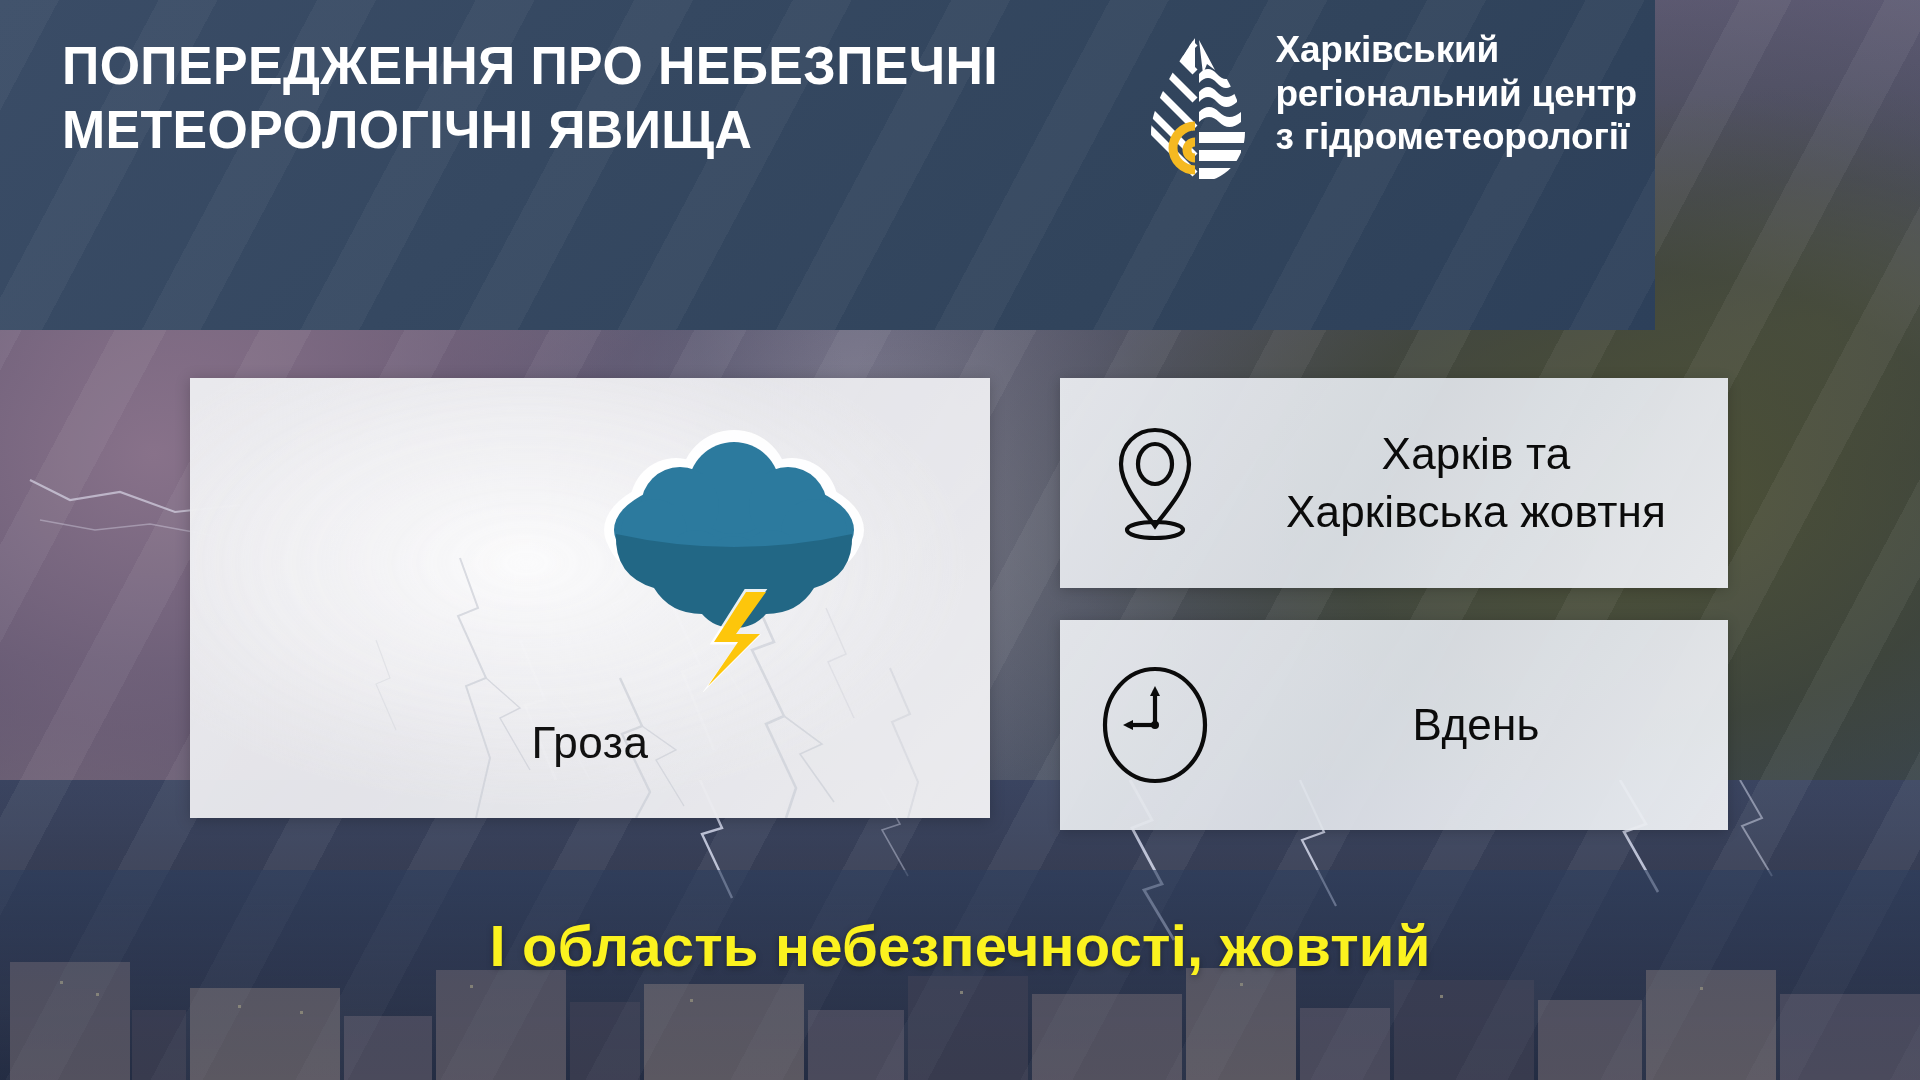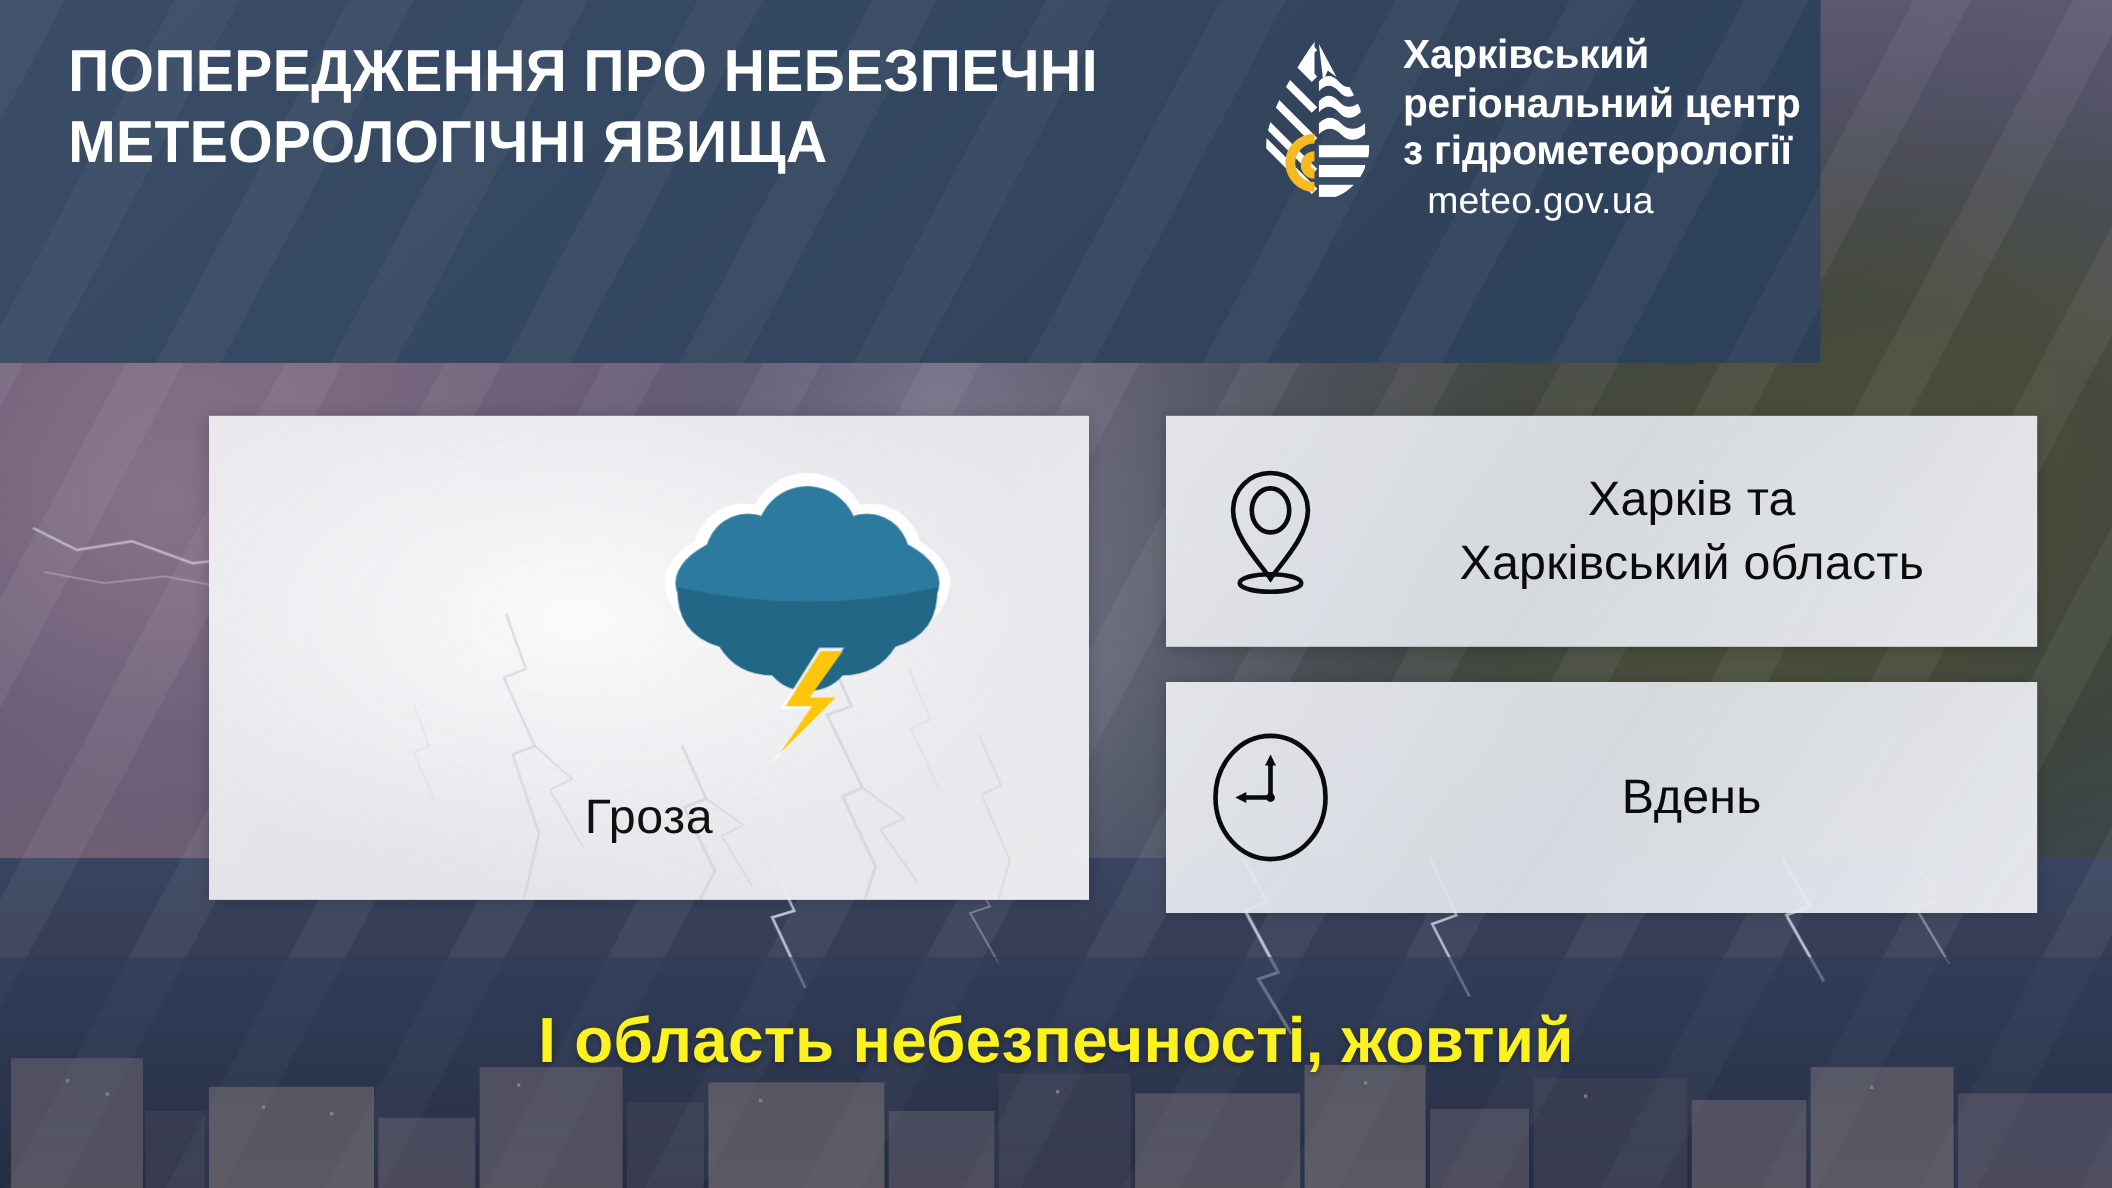--- a/index.html
+++ b/index.html
@@ -125,21 +125,21 @@
   .icon-card .lightning-bg { position:absolute; inset:0; opacity:.85; }
   .wx-icon { position:absolute; left:50%; top:44px; transform:translateX(-6px); width:300px; height:270px; }
   .wx-label {
     position:absolute; left:0; right:0; bottom:50px;
     text-align:center; color:#111111;
     font-size:44px; letter-spacing:.5px;
   }
 
   .info-card {
     position:absolute; left:1060px;
-    width:792px;
+    width:668px;
     background:linear-gradient(125deg, rgba(232,234,238,0.96) 0%, rgba(222,226,232,0.94) 48%, rgba(236,238,242,0.96) 100%);
     box-shadow:0 2px 12px rgba(0,0,0,0.20);
     display:flex; align-items:center;
   }
   #region-card { top:48px; height:210px; }
   #time-card { top:290px; height:210px; }
   .info-icon { width:190px; display:flex; align-items:center; justify-content:center; flex:none; }
   .info-text { flex:1; text-align:center; padding-right:26px; }
   .info-text .l {
     display:block; color:#0b0b0b; font-size:44px; line-height:1.32; letter-spacing:.2px;
@@ -264,21 +264,20 @@
             <path d="M56 96 A22 22 0 0 0 34 118 A22 22 0 0 0 56 140"></path>
             <path d="M56 112 A8 8 0 0 0 48 120 A8 8 0 0 0 56 128"></path>
           </g>
           <path d="M54 96 L60 96 L60 142 L54 142 Z" fill="#f5b921" opacity="0"></path>
         </g>
       </svg>
       <div class="logo-text">
         <div class="lt">Харківський</div>
         <div class="lt">регіональний центр</div>
         <div class="lt">з гідрометеорології</div>
-        <div class="site">meteo.gov.ua</div>
       </div>
     </div>
   </div>
 
   <div class="main">
 
     <div class="icon-card">
       <svg class="lightning-bg" viewBox="0 0 800 440" preserveAspectRatio="none">
         <defs>
           <radialGradient id="glow" cx="42%" cy="42%" r="55%">
@@ -336,21 +335,21 @@
     <div class="info-card" id="region-card">
       <div class="info-icon">
         <svg width="88" height="118" viewBox="0 0 88 118">
           <path d="M44 6 C25 6 10 21 10 40 c0 24 26 50 34 62 8 -12 34 -38 34 -62 0 -19 -15 -34 -34 -34 z" fill="none" stroke="#0b0b0b" stroke-width="4.2"></path>
           <ellipse cx="44" cy="40" rx="17" ry="20" fill="none" stroke="#0b0b0b" stroke-width="4.2"></ellipse>
           <ellipse cx="44" cy="106" rx="28" ry="8" fill="none" stroke="#0b0b0b" stroke-width="4.2"></ellipse>
         </svg>
       </div>
       <div class="info-text">
         <span class="l">Харків та</span>
-        <span class="l">Харківський область</span>
+        <span class="l">Харківська жовтня</span>
       </div>
     </div>
 
     <div class="info-card" id="time-card">
       <div class="info-icon">
         <svg width="116" height="126" viewBox="0 0 116 126">
           <ellipse cx="58" cy="63" rx="50" ry="56" fill="none" stroke="#0b0b0b" stroke-width="4.2"></ellipse>
           <line x1="58" y1="63" x2="58" y2="28" stroke="#0b0b0b" stroke-width="4.2"></line>
           <line x1="58" y1="63" x2="30" y2="63" stroke="#0b0b0b" stroke-width="4.2"></line>
           <path d="M58 24 L53 34 L63 34 Z" fill="#0b0b0b"></path>

